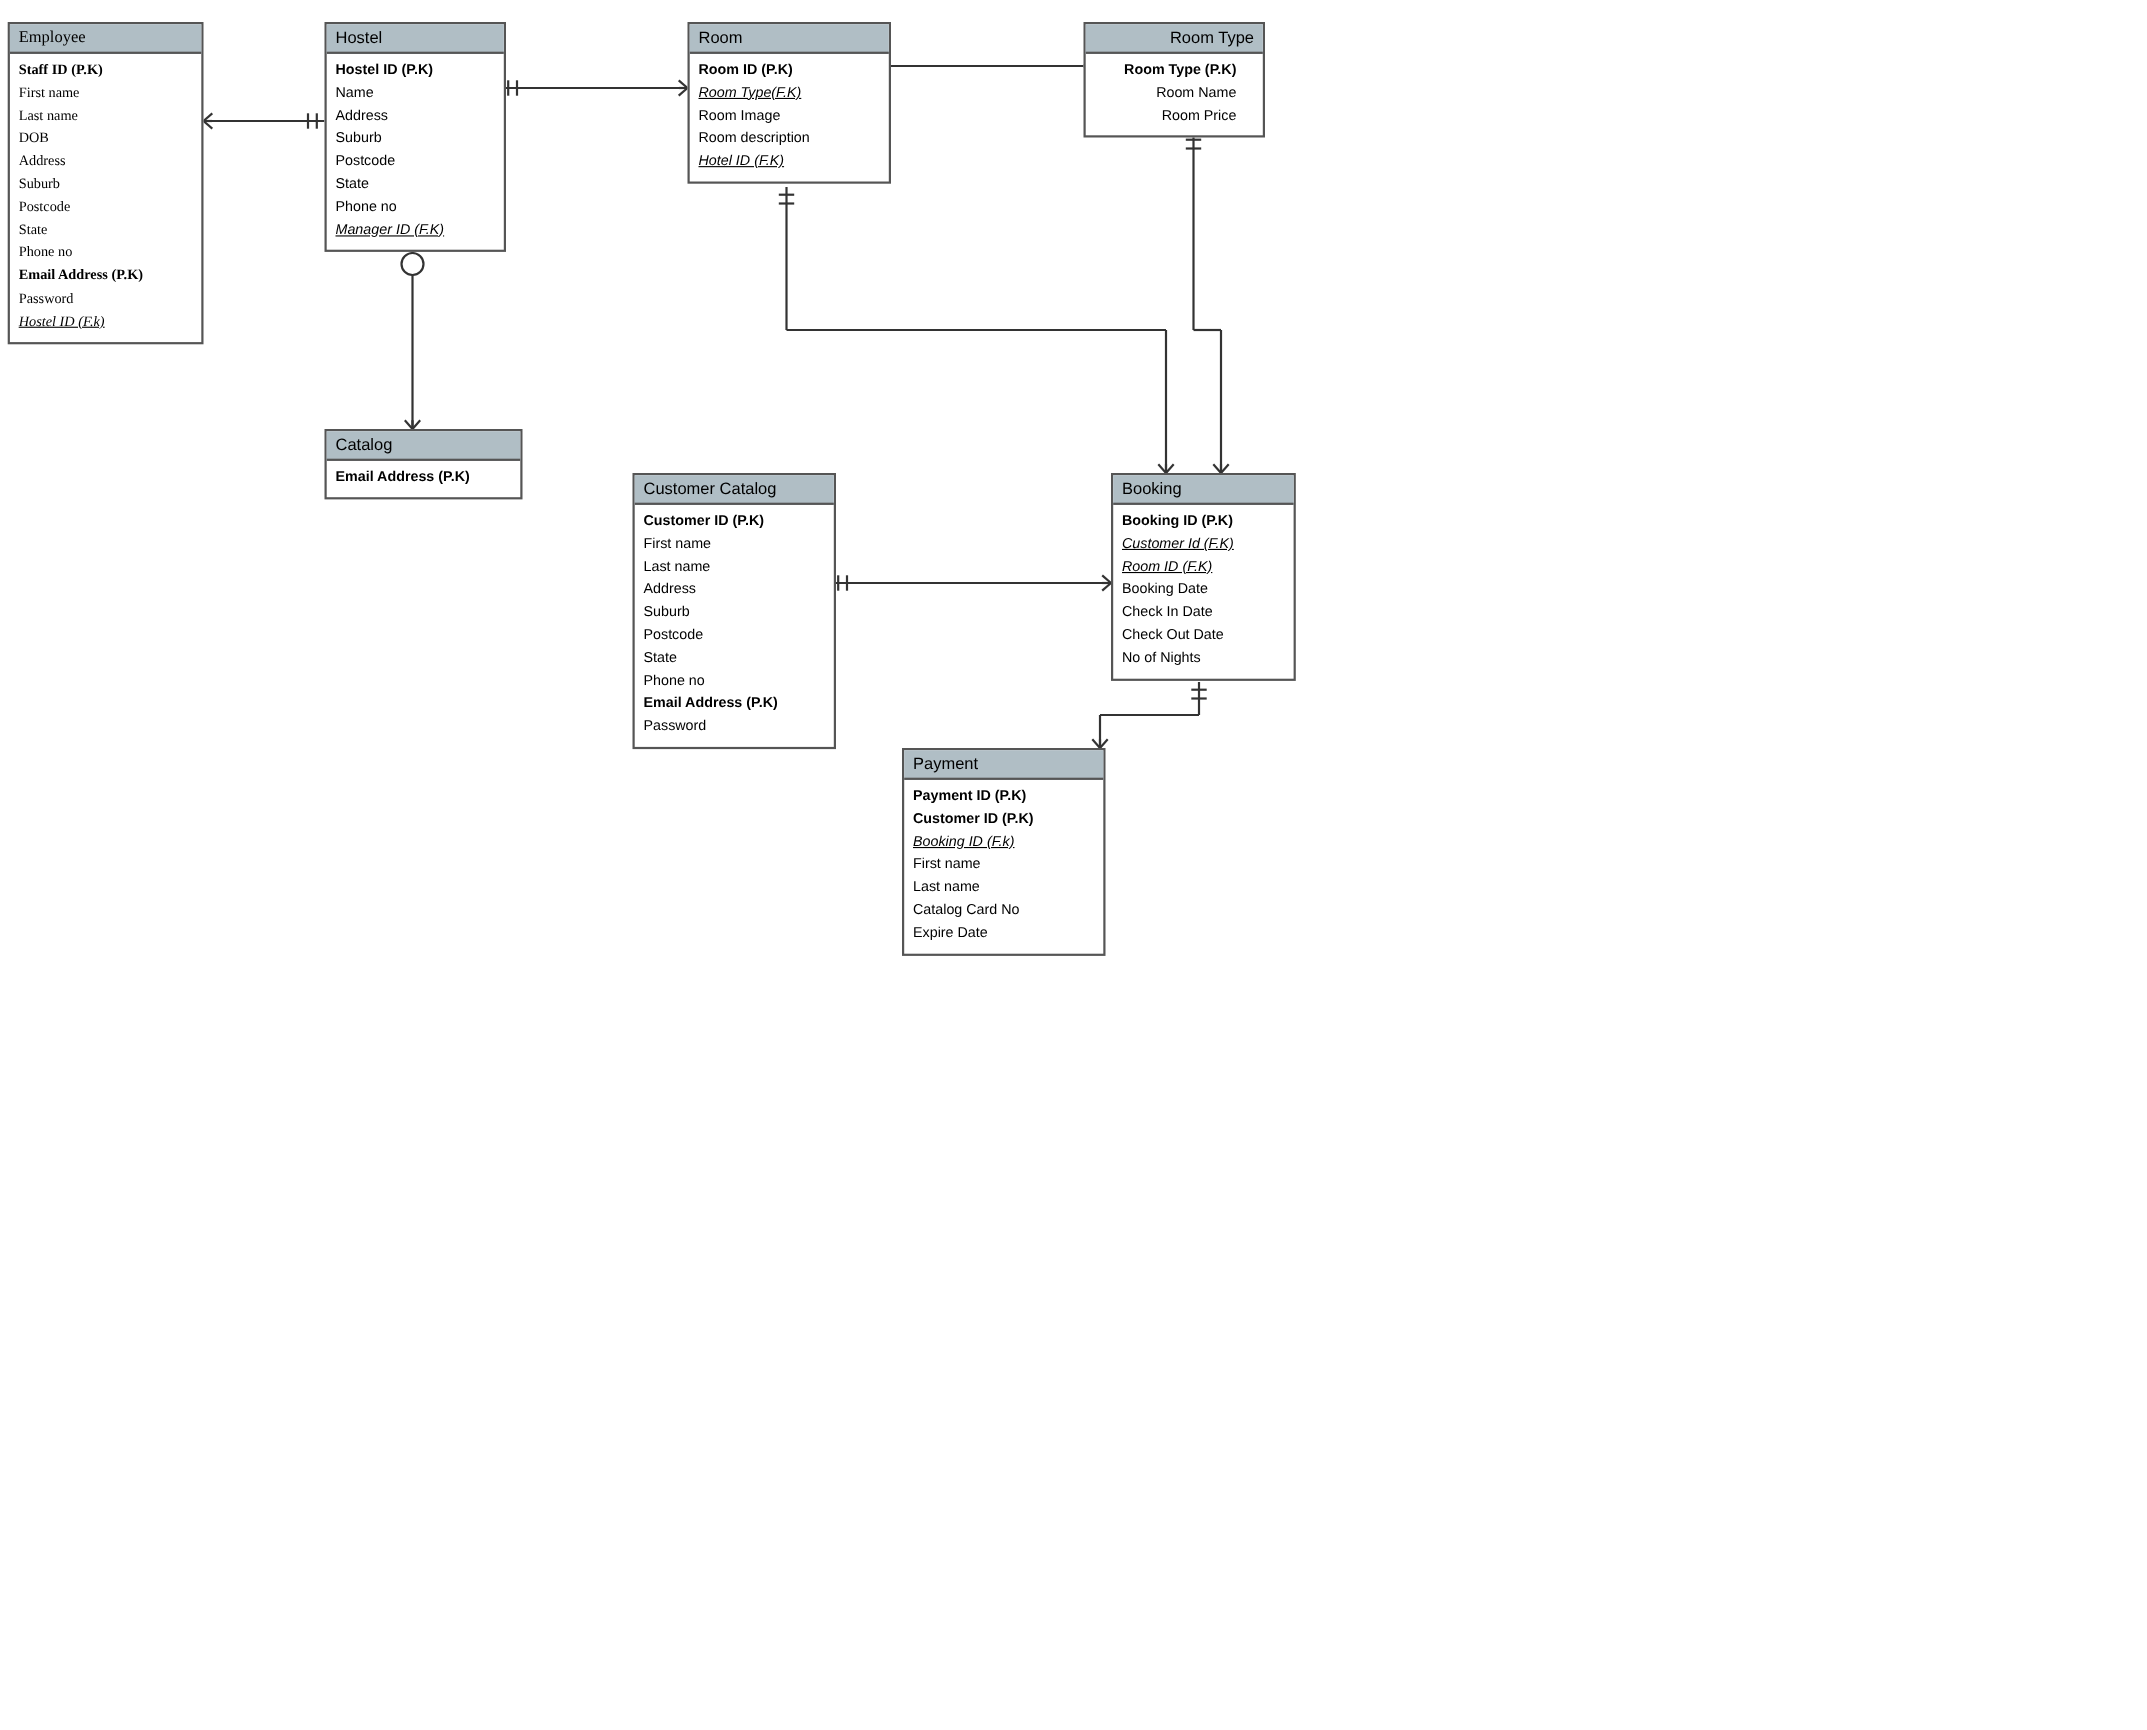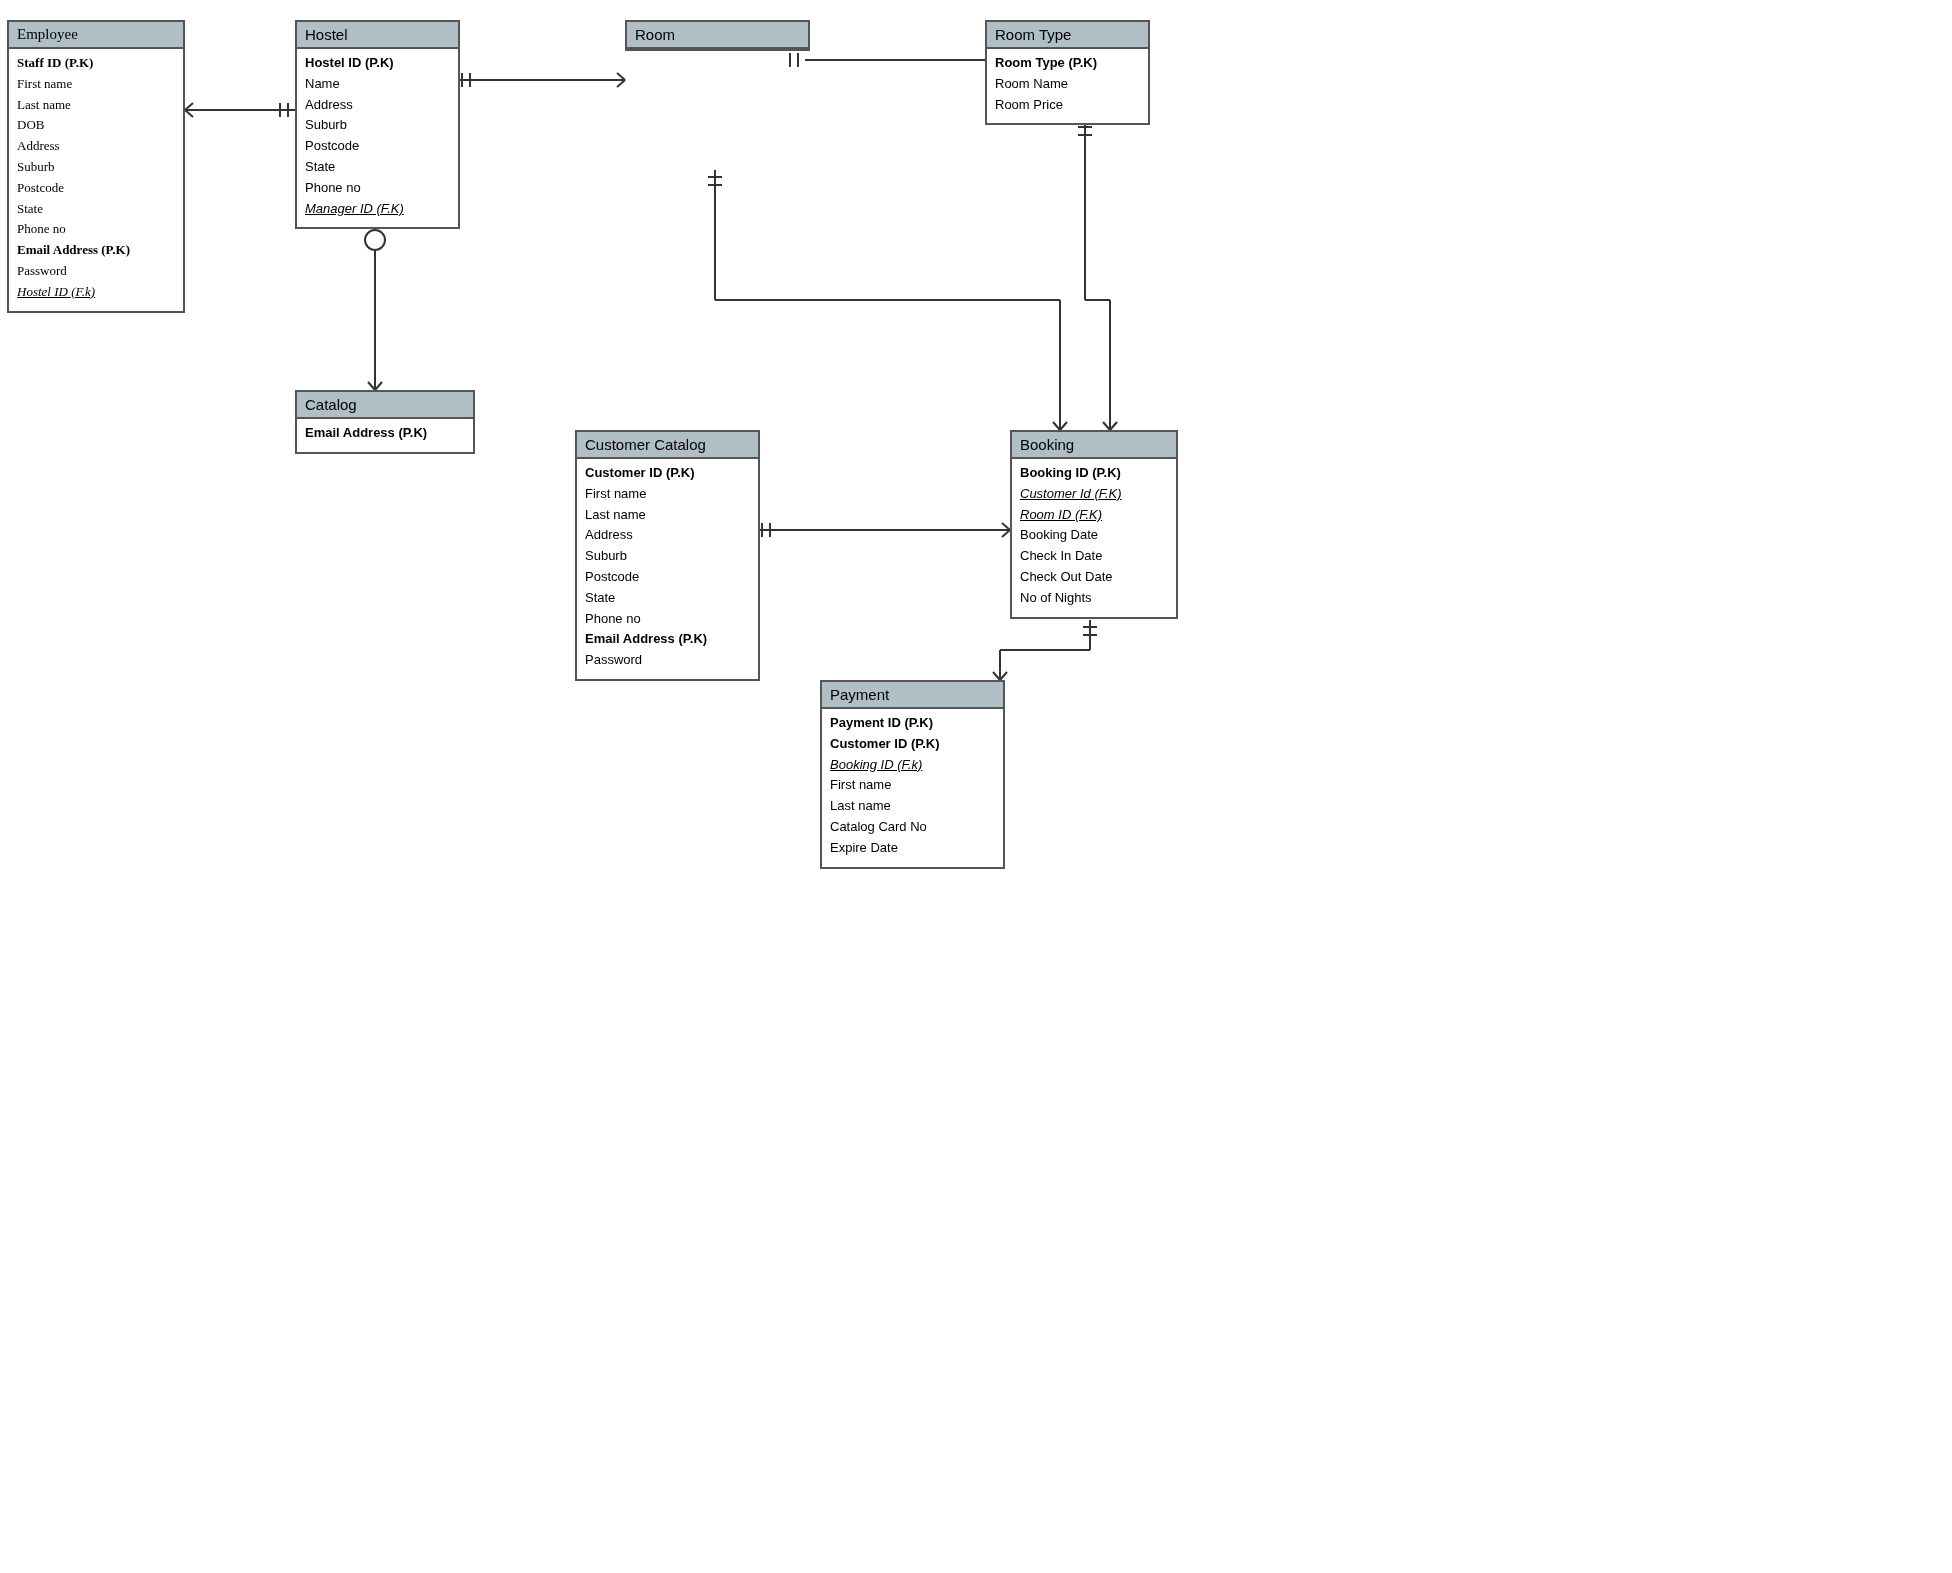--- a/index.html
+++ b/index.html
@@ -165,23 +165,30 @@
     <div class="field">Suburb</div>
     <div class="field">Postcode</div>
     <div class="field">State</div>
     <div class="field">Phone no</div>
     <div class="field fk">Manager ID (F.K)</div>
   </div>
 </div>
 
 <div class="entity" style="left:625px; top:20px; width:185px;">
   <div class="entity-header">Room</div>
-</div>
-
-<div class="entity" style="left:985px; top:20px; width:165px;">
+  <div class="entity-body">
+    <div class="field pk">Room ID (P.K)</div>
+    <div class="field fk">Room Type(F.K)</div>
+    <div class="field">Room Image</div>
+    <div class="field">Room description</div>
+    <div class="field fk">Hotel ID (F.K)</div>
+  </div>
+</div>
+
+<div class="entity" style="left:985px; top:20px; width:165px;text-align:right;">
   <div class="entity-header">Room Type</div>
   <div class="entity-body">
     <div class="field pk">Room Type (P.K)</div>
     <div class="field">Room Name</div>
     <div class="field">Room Price</div>
   </div>
 </div>
 
 <div class="entity" style="left:295px; top:390px; width:180px;">
   <div class="entity-header">Catalog</div>

